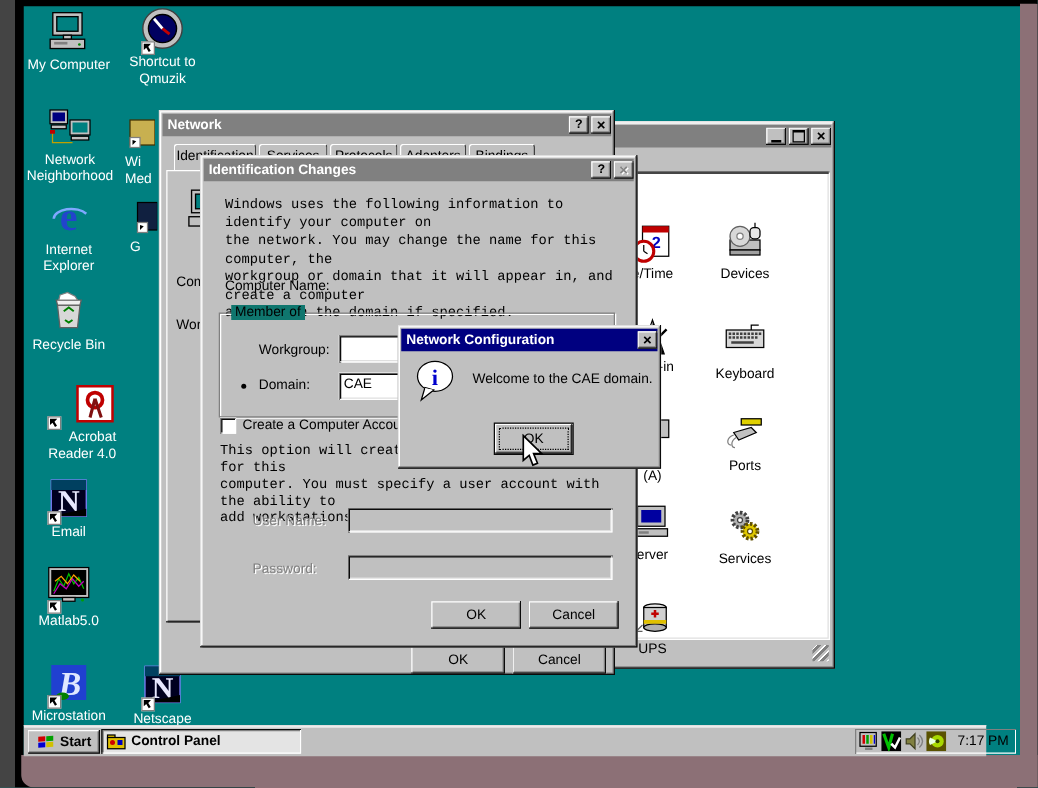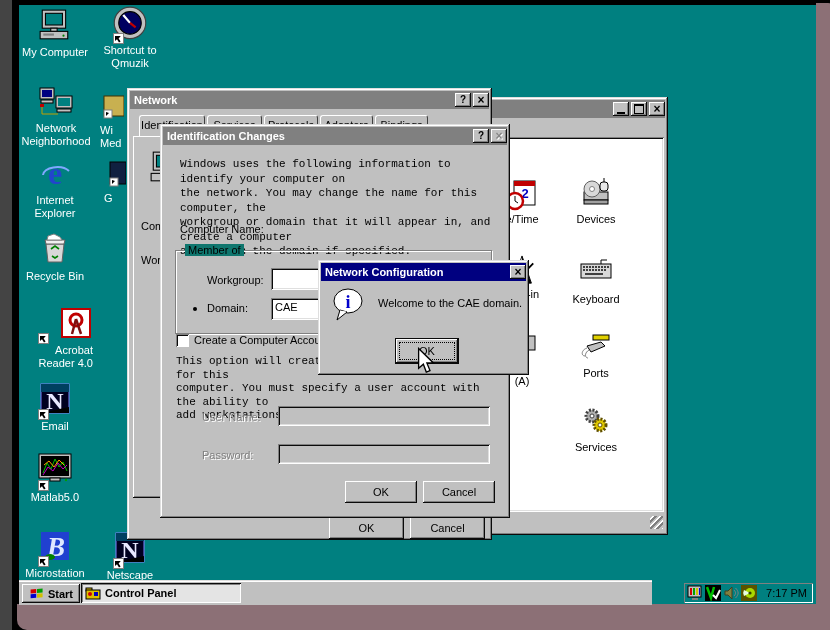--- a/index.html
+++ b/index.html
@@ -232,20 +232,40 @@
 01</div>
       </div>
       <div class="cpicon" style="left:124px;top:191px;">
         <div class="ic"><svg width="30" height="30" viewBox="0 0 30 30">
               <rect x="4" y="8" width="24" height="14" fill="#c0c0c0" stroke="#000"></rect>
               <rect x="7" y="11" width="10" height="3" fill="#606060"></rect>
             </svg></div>
         <div class="lbl">
 (A)</div>
       </div>
+      <div class="cpicon" style="left:124px;top:266px;">
+        <div class="ic"><svg width="32" height="32" viewBox="0 0 32 32">
+              <rect x="4" y="2" width="22" height="16" fill="#c0c0c0" stroke="#000"></rect>
+              <rect x="7" y="5" width="16" height="10" fill="#0000a0"></rect>
+              <rect x="2" y="20" width="26" height="6" fill="#c0c0c0" stroke="#000"></rect>
+              <rect x="5" y="22" width="8" height="2" fill="#808080"></rect>
+            </svg></div>
+        <div class="lbl">erver</div>
+      </div>
+      <div class="cpicon" style="left:124px;top:341px;">
+        <div class="ic"><svg width="32" height="32" viewBox="0 0 32 32">
+              <ellipse cx="18" cy="8" rx="9" ry="3" fill="#e8e8e8" stroke="#000"></ellipse>
+              <rect x="9" y="8" width="18" height="16" fill="#d0d0d0" stroke="#000"></rect>
+              <ellipse cx="18" cy="24" rx="9" ry="3" fill="#b0b0b0" stroke="#000"></ellipse>
+              <path d="M15 13 L21 13 M18 10 L18 16" stroke="#c00000" stroke-width="2"></path>
+              <rect x="9" y="18" width="18" height="3" fill="#e0c000"></rect>
+              <path d="M3 27 L8 22 M3 22 L3 27 L8 27" stroke="#606060" fill="none"></path>
+            </svg></div>
+        <div class="lbl">UPS</div>
+      </div>
 
       <div class="cpicon" style="left:198px;top:41px;">
         <div class="ic"><svg width="32" height="32" viewBox="0 0 32 32">
               <rect x="4" y="14" width="24" height="8" fill="#c0c0c0" stroke="#000"></rect>
               <rect x="4" y="22" width="24" height="4" fill="#a0a0a0" stroke="#000"></rect>
               <circle cx="12" cy="11" r="8" fill="#d8d8d8" stroke="#606060"></circle>
               <circle cx="12" cy="11" r="2.5" fill="#fff" stroke="#808080"></circle>
               <rect x="20" y="4" width="8" height="9" rx="3" fill="#e8e8e8" stroke="#000"></rect>
               <path d="M24 4 L24 0" stroke="#000"></path>
             </svg></div>
@@ -384,21 +404,21 @@
       <span class="focusdot"></span>
     </div>
   </div>
 
   <div class="abs" style="left:404px;top:347px;z-index:50;">
     <svg width="20" height="28" viewBox="0 0 12 19">
         <path d="M1 1 L1 14.5 L4.2 11.7 L6.2 17 L8.7 16 L6.6 10.8 L11 10.8 Z" fill="#fff" stroke="#000" stroke-width="0.9"></path>
       </svg>
   </div>
 
-  <div class="abs" style="left:7px;top:580px;width:633px;height:24px;background:#c0c0c0;border-top:1px solid #dfdfdf;box-shadow:inset 0 1px 0 #fff;z-index:60;">
+  <div class="abs" style="left:7px;top:580px;width:770px;height:24px;background:#c0c0c0;border-top:1px solid #dfdfdf;box-shadow:inset 0 1px 0 #fff;z-index:60;">
     <div class="abs btn b" style="left:3px;top:3px;width:58px;height:19px;gap:3px;">
       <svg width="16" height="15" viewBox="0 0 20 16">
           <g transform="skewY(-4) translate(0,1)">
             <rect x="2" y="2" width="7" height="5" fill="#d00000"></rect>
             <rect x="10" y="2" width="7" height="5" fill="#00a000"></rect>
             <rect x="2" y="8" width="7" height="5" fill="#0000d0"></rect>
             <rect x="10" y="8" width="7" height="5" fill="#d0c000"></rect>
           </g>
         </svg>
       <span>Start</span>

